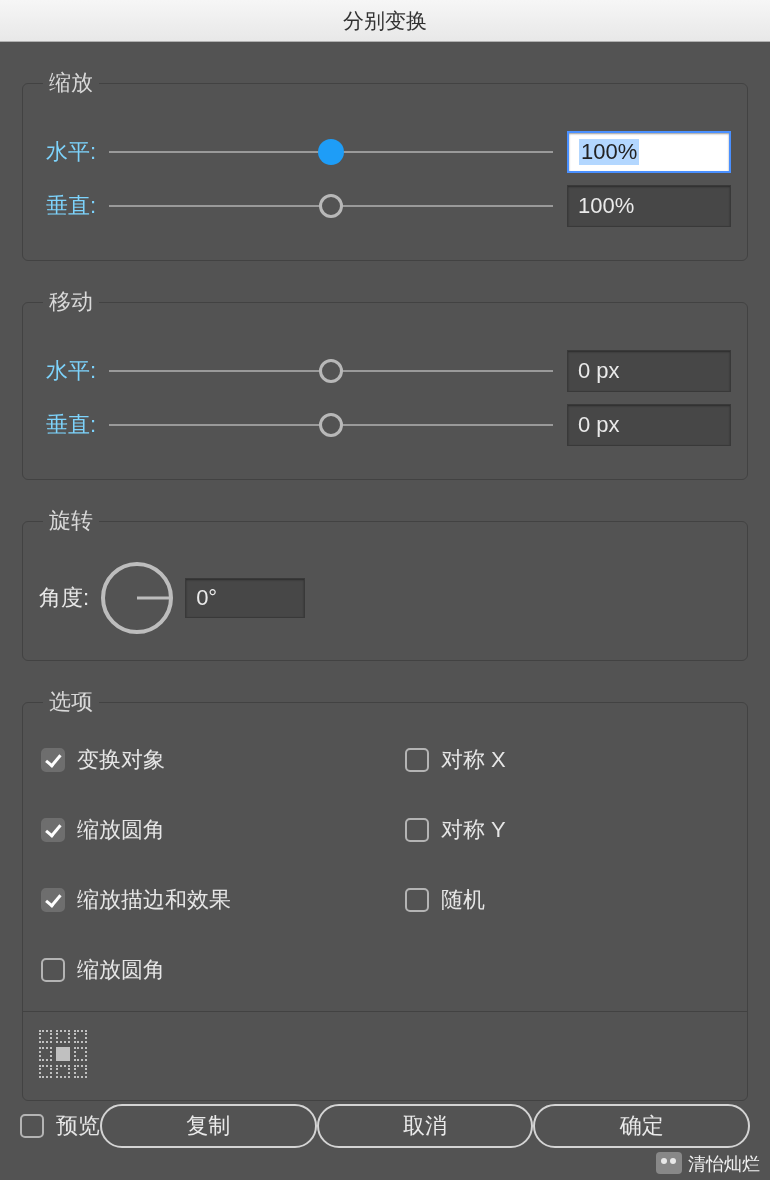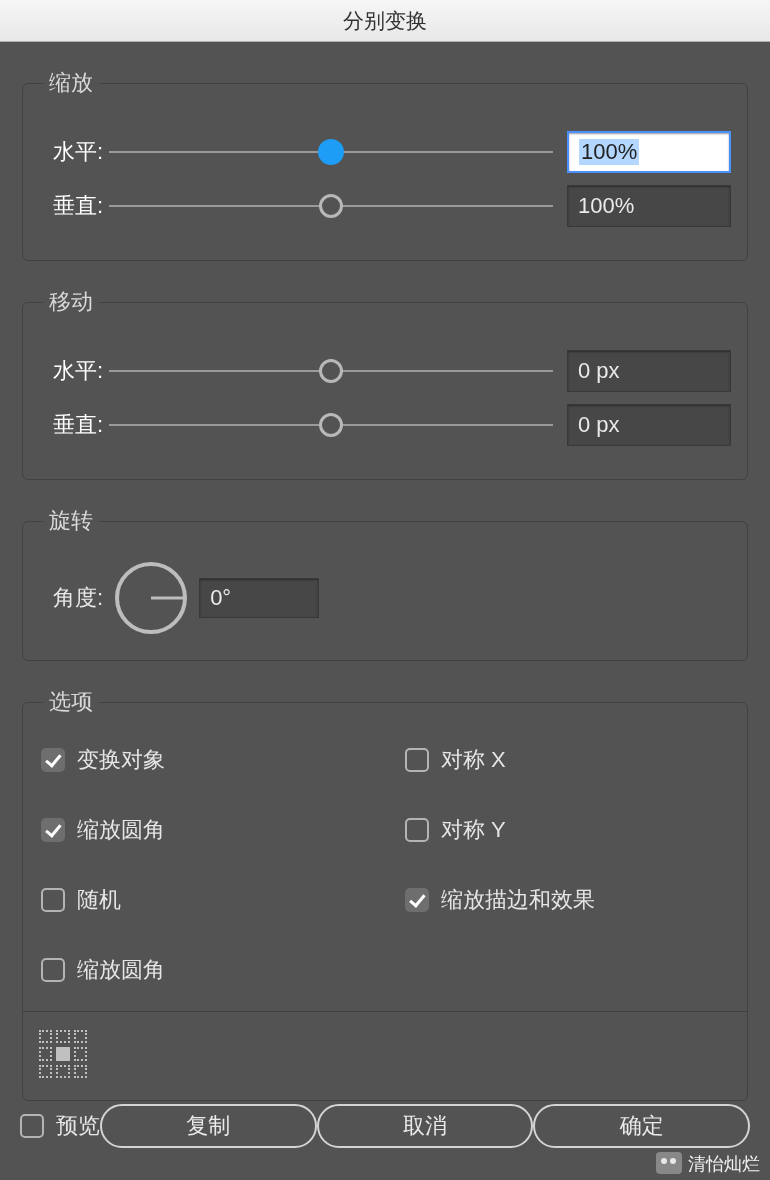--- a/index.html
+++ b/index.html
@@ -40,22 +40,22 @@
   }
   .row {
     display: flex;
     align-items: center;
     height: 44px;
     margin: 10px 0;
   }
   .row .label {
     width: 64px;
     font-size: 22px;
-    color: #ffffff;
-    text-align: right;
+    color: #7dd3fc;
+    text-align: center;
   }
   .slider {
     flex: 1;
     height: 24px;
     display: flex;
     align-items: center;
     position: relative;
     margin: 0 14px 0 6px;
   }
   .slider .track {
@@ -99,21 +99,20 @@
   }
   .valuebox.selected span {
     background: #b3d7ff;
     padding: 0 2px;
   }
   .angle-row {
     display: flex;
     align-items: center;
     gap: 12px;
     padding: 4px 0 4px 0;
-    margin-left: 14px;
   }
   .angle-row .label { font-size: 22px; }
   .angle-dial {
     width: 72px; height: 72px;
     border: 4px solid #bdbdbd;
     border-radius: 50%;
     position: relative;
   }
   .angle-dial .hand {
     position: absolute;
@@ -309,26 +308,26 @@
       </label>
       <label class="chk">
         <span class="box checked"></span>
         <span>缩放圆角</span>
       </label>
       <label class="chk">
         <span class="box"></span>
         <span>对称 Y</span>
       </label>
       <label class="chk">
+        <span class="box checked"></span>
+        <span>缩放描边和效果</span>
+      </label>
+      <label class="chk">
         <span class="box"></span>
         <span>随机</span>
-      </label>
-      <label class="chk">
-        <span class="box checked"></span>
-        <span>缩放描边和效果</span>
       </label>
       <label class="chk">
         <span class="box"></span>
         <span>缩放圆角</span>
       </label>
     </div>
     <div class="divider"></div>
     <div class="anchor-widget">
       <div class="cell"></div>
         <div class="cell"></div>

